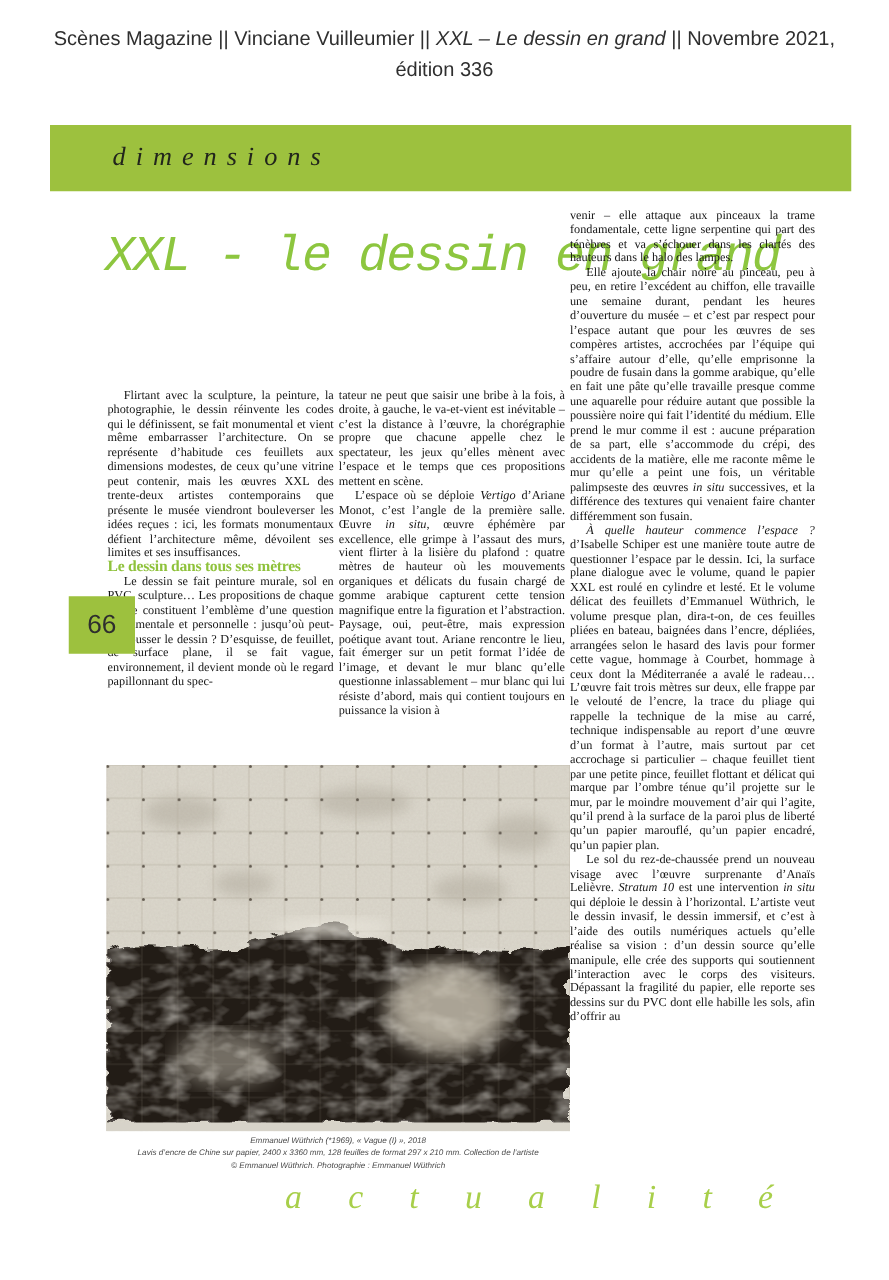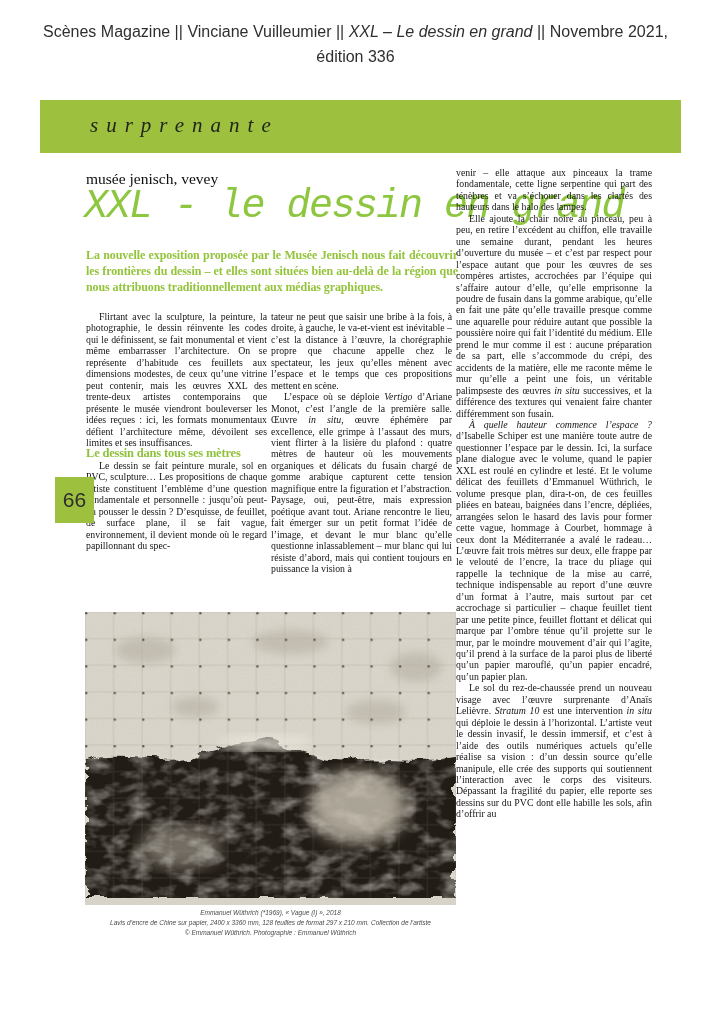--- a/index.html
+++ b/index.html
@@ -22,21 +22,21 @@
   
   .col{position:absolute;font-size:9.8px;line-height:11.45px;text-align:justify;color:#141414;}
   .col p{margin:0;text-indent:13px;}
   .col p.noindent{text-indent:0;}
   .col1{left:86px;top:311px;width:181px;height:296px;}
   .col2{left:271px;top:311px;width:181px;height:296px;font-family:Liberation Serif, serif;}
   .col3{left:456px;top:167px;width:196px;height:785px;}
   .subhead{margin:6px 0 2px 0;font-weight:bold;font-size:12.5px;letter-spacing:-0.2px;
        color:var(--subhead_green,#8fc23c);text-indent:0;text-align:left;}
   
-  .pagenum{position:absolute;left:55px;top:477px;width:39px;height:46px;background:var(--accent_green,#9dc13e);
+  .pagenum{position:absolute;left:55px;top:477px;width:53px;height:46px;background:var(--accent_green,#9dc13e);
        display:flex;align-items:center;justify-content:center;font-family:"Liberation Sans",sans-serif;
        font-size:21px;color:#2e2e2e;}
   
   .art-wrap{position:absolute;left:85px;top:612px;width:371px;height:293px;}
   .art-wrap svg{display:block;width:371px;height:293px;}
   
   .caption{position:absolute;left:85px;top:908px;width:371px;text-align:center;
        font-family:"Liberation Sans",sans-serif;font-style:italic;font-size:6.5px;line-height:1.5;color:#4a4a4a;}
   .caption div{white-space:nowrap;}
   
@@ -44,26 +44,24 @@
        letter-spacing:37px;color:var(--footer_green,#a8cf4a);white-space:nowrap;}
 </style>
 </head>
 <body>
 
 <div class="page">
 
   <div class="hdr"><span>Scènes Magazine || Vinciane Vuilleumier || </span><i>XXL – Le dessin en grand</i><span> || Novembre 2021, édition 336</span></div>
 
   <div class="banner">
-    <span>surprenante</span>
+    <span>dimensions</span>
   </div>
 
-  <div class="kicker">musée jenisch, vevey</div>
   <div class="title">XXL - le dessin en grand</div>
-  <div class="lede">La nouvelle exposition proposée par le Musée Jenisch nous fait découvrir les frontières du dessin – et elles sont situées bien au-delà de la région que nous attribuons traditionnellement aux médias graphiques.</div>
 
   <div class="col col1">
     <p>Flirtant avec la sculpture, la peinture, la photographie, le dessin réinvente les codes qui le définissent, se fait monumental et vient même embarrasser l’architecture. On se représente d’habitude ces feuillets aux dimensions modestes, de ceux qu’une vitrine peut contenir, mais les œuvres XXL des trente-deux artistes contemporains que présente le musée viendront bouleverser les idées reçues : ici, les formats monumentaux défient l’architecture même, dévoilent ses limites et ses insuffisances.</p>
     <p class="subhead noindent">Le dessin dans tous ses mètres</p>
     <p>Le dessin se fait peinture murale, sol en PVC, sculpture… Les propositions de chaque artiste constituent l’emblème d’une question fondamentale et personnelle : jusqu’où peut-on pousser le dessin ? D’esquisse, de feuillet, de surface plane, il se fait vague, environnement, il devient monde où le regard papillonnant du spec-</p>
   </div>
 
   <div class="col col2">
     <p class="noindent">tateur ne peut que saisir une bribe à la fois, à droite, à gauche, le va-et-vient est inévitable – c’est la distance à l’œuvre, la chorégraphie propre que chacune appelle chez le spectateur, les jeux qu’elles mènent avec l’espace et le temps que ces propositions mettent en scène.</p>
     <p><span>L’espace où se déploie </span><i>Vertigo</i><span> d’Ariane Monot, c’est l’angle de la première salle. Œuvre </span><i>in situ</i><span>, œuvre éphémère par excellence, elle grimpe à l’assaut des murs, vient flirter à la lisière du plafond : quatre mètres de hauteur où les mouvements organiques et délicats du fusain chargé de gomme arabique capturent cette tension magnifique entre la figuration et l’abstraction. Paysage, oui, peut-être, mais expression poétique avant tout. Ariane rencontre le lieu, fait émerger sur un petit format l’idée de l’image, et devant le mur blanc qu’elle questionne inlassablement – mur blanc qui lui résiste d’abord, mais qui contient toujours en puissance la vision à</span></p>
@@ -131,14 +129,15 @@
       <rect y="286" width="370" height="7" fill="#d7d3c9"></rect>
     </svg>
   </div>
 
   <div class="caption">
     <div>Emmanuel Wüthrich (*1969), « Vague (I) », 2018</div>
     <div>Lavis d’encre de Chine sur papier, 2400 x 3360 mm, 128 feuilles de format 297 x 210 mm. Collection de l’artiste</div>
     <div>© Emmanuel Wüthrich. Photographie : Emmanuel Wüthrich</div>
   </div>
 
+  <div class="footer-word">actualité</div>
 
 </div>
 
 </body></html>

